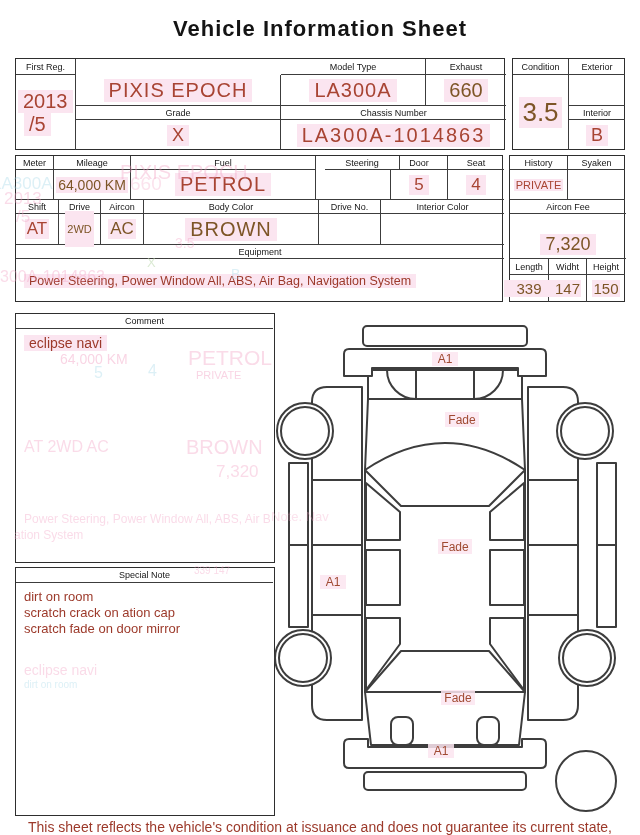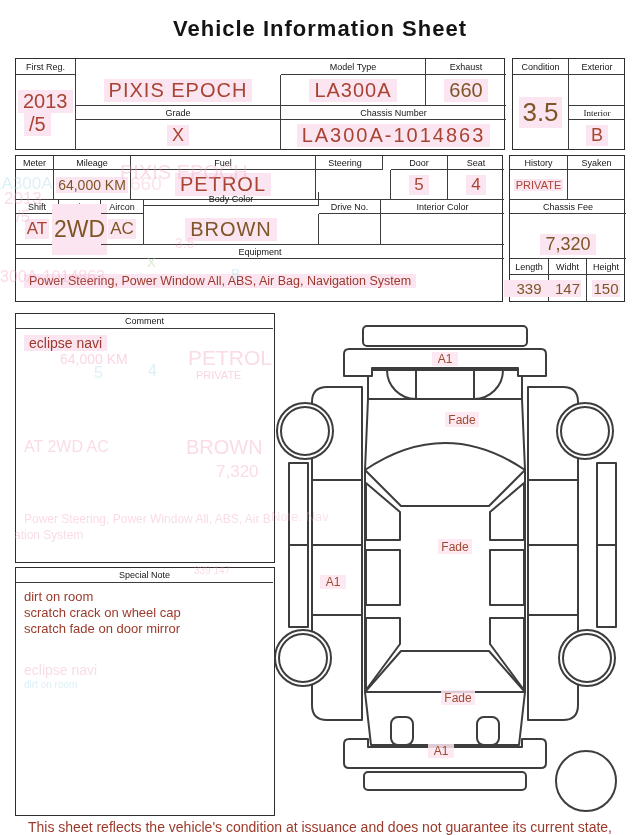--- a/index.html
+++ b/index.html
@@ -94,65 +94,65 @@
 
 <div class="box" style="left:512px;top:58px;width:113px;height:92px;">
   <div class="cell hdr br bb" style="left:0;top:0;width:56px;height:16px;">Condition</div>
   <div class="cell br" style="left:0;top:16px;width:56px;height:75px;">
       <span class="hl brown" style="font-size:26px;padding:0 3px;">3.5</span>
     </div>
   <div class="cell hdr bb" style="left:56px;top:0;width:56px;height:16px;">Exterior</div>
   <div class="cell bb" style="left:56px;top:16px;width:56px;height:31px;">
       <span class="red" style="font-size:16px;"></span>
     </div>
-  <div class="cell hdr bb" style="left:56px;top:47px;width:56px;height:14px;font-family:Liberation Serif, serif;">Interior</div>
+  <div class="cell hdr bb" style="left:56px;top:47px;width:56px;height:14px;">Interior</div>
   <div class="cell" style="left:56px;top:61px;width:56px;height:30px;">
       <span class="hl red" style="font-size:18px;">B</span>
     </div>
 </div>
 
 <div class="box" style="left:15px;top:155px;width:488px;height:147px;">
   <div class="cell hdr br bb" style="left:0;top:0;width:38px;height:14px;">Meter</div>
   <div class="cell br bb" style="left:0;top:14px;width:38px;height:30px;">
       <span class="red" style="font-size:14px;"></span>
     </div>
   <div class="cell hdr br bb" style="left:38px;top:0;width:77px;height:14px;">Mileage</div>
   <div class="cell br bb" style="left:38px;top:14px;width:77px;height:30px;">
       <span class="hl brown" style="font-size:14px;padding:0 2px;">64,000 KM</span>
     </div>
   <div class="cell hdr br bb" style="left:115px;top:0;width:185px;height:14px;">Fuel</div>
   <div class="cell br bb" style="left:115px;top:14px;width:185px;height:30px;">
       <span class="hl red" style="font-size:20px;letter-spacing:1px;">PETROL</span>
     </div>
-  <div class="cell hdr br bb" style="left:292px;top:0;width:75px;height:14px;">Steering</div>
+  <div class="cell hdr br bb" style="left:309px;top:0;width:75px;height:14px;">Steering</div>
   <div class="cell br bb" style="left:300px;top:14px;width:75px;height:30px;">
       <span class="red" style="font-size:14px;"></span>
     </div>
   <div class="cell hdr br bb" style="left:375px;top:0;width:57px;height:14px;">Door</div>
   <div class="cell br bb" style="left:375px;top:14px;width:57px;height:30px;">
       <span class="hl red" style="font-size:17px;">5</span>
     </div>
   <div class="cell hdr bb" style="left:432px;top:0;width:56px;height:14px;">Seat</div>
   <div class="cell bb" style="left:432px;top:14px;width:56px;height:30px;">
       <span class="hl red" style="font-size:17px;">4</span>
     </div>
 
   <div class="cell hdr br bb" style="left:0;top:44px;width:43px;height:14px;">Shift</div>
   <div class="cell br bb" style="left:0;top:58px;width:43px;height:31px;">
       <span class="hl red" style="font-size:17px;padding:0 2px;">AT</span>
     </div>
   <div class="cell hdr br bb" style="left:43px;top:44px;width:42px;height:14px;">Drive</div>
   <div class="cell br bb" style="left:43px;top:58px;width:42px;height:31px;">
-      <span class="hl brown" style="font-size:23px;padding:12px 2px;">2WD</span>
+      <span class="hl brown" style="font-size:11px;padding:12px 2px;">2WD</span>
     </div>
   <div class="cell hdr br bb" style="left:85px;top:44px;width:43px;height:14px;">Aircon</div>
   <div class="cell br bb" style="left:85px;top:58px;width:43px;height:31px;">
       <span class="hl brown" style="font-size:17px;padding:0 2px;">AC</span>
     </div>
-  <div class="cell hdr br bb" style="left:128px;top:36px;width:175px;height:14px;">Body Color</div>
+  <div class="cell hdr br bb" style="left:128px;top:44px;width:175px;height:14px;">Body Color</div>
   <div class="cell br bb" style="left:128px;top:58px;width:175px;height:31px;">
       <span class="hl brown" style="font-size:20px;letter-spacing:1px;">BROWN</span>
     </div>
   <div class="cell hdr br bb" style="left:303px;top:44px;width:62px;height:14px;">Drive No.</div>
   <div class="cell br bb" style="left:303px;top:58px;width:62px;height:31px;">
       <span class="red" style="font-size:14px;"></span>
     </div>
   <div class="cell hdr bb" style="left:365px;top:44px;width:123px;height:14px;">Interior Color</div>
   <div class="cell bb" style="left:365px;top:58px;width:123px;height:31px;">
       <span class="red" style="font-size:14px;"></span>
@@ -166,21 +166,21 @@
 
 <div class="box" style="left:509px;top:155px;width:116px;height:147px;">
   <div class="cell hdr br bb" style="left:0;top:0;width:58px;height:14px;">History</div>
   <div class="cell br bb" style="left:0;top:14px;width:58px;height:30px;">
       <span class="hl red" style="font-size:11px;padding:0 2px;">PRIVATE</span>
     </div>
   <div class="cell hdr bb" style="left:58px;top:0;width:57px;height:14px;">Syaken</div>
   <div class="cell bb" style="left:58px;top:14px;width:57px;height:30px;">
       <span class="red" style="font-size:11px;"></span>
     </div>
-  <div class="cell hdr bb" style="left:0;top:44px;width:116px;height:14px;">Chassis Fee</div>
+  <div class="cell hdr bb" style="left:0;top:44px;width:116px;height:14px;">Aircon Fee</div>
   <div class="cell bb" style="left:0;top:58px;width:116px;height:45px;align-items:flex-end;padding-bottom:3px;">
       <span class="hl brown" style="font-size:18px;">7,320</span>
     </div>
   <div class="cell hdr br bb" style="left:0;top:103px;width:39px;height:16px;">Length</div>
   <div class="cell hdr br bb" style="left:39px;top:103px;width:38px;height:16px;">Widht</div>
   <div class="cell hdr bb" style="left:77px;top:103px;width:38px;height:16px;">Height</div>
   <div class="cell br" style="left:0;top:119px;width:39px;height:27px;">
       <span class="hl brown" style="font-size:15px;padding:0 12px;">339</span>
     </div>
   <div class="cell br" style="left:39px;top:119px;width:38px;height:27px;">
@@ -193,21 +193,21 @@
 
 <div class="box" style="left:15px;top:313px;width:260px;height:250px;">
   <div class="cell hdr bb" style="left:0;top:0;width:257px;height:15px;">Comment</div>
   <div style="position:absolute;left:8px;top:20px;"><span class="hl note" style="font-size:14px;">eclipse navi</span></div>
 </div>
 
 <div class="box" style="left:15px;top:567px;width:260px;height:249px;">
   <div class="cell hdr bb" style="left:0;top:0;width:257px;height:15px;">Special Note</div>
   <div class="note-lines" style="position:absolute;left:8px;top:21px;">
     <div>dirt on room</div>
-    <div>scratch crack on wheel cap</div>
+    <div>scratch crack on ation cap</div>
     <div>scratch fade on door mirror</div>
   </div>
 </div>
 
 <svg style="position:absolute;left:265px;top:310px;" width="375" height="510" viewBox="0 0 375 510">
 
   <rect class="ln" x="24" y="153" width="19" height="164"></rect>
   <line class="nf" x1="24" y1="235" x2="43" y2="235"></line>
   <rect class="ln" x="332" y="153" width="19" height="164"></rect>
   <line class="nf" x1="332" y1="235" x2="351" y2="235"></line>

